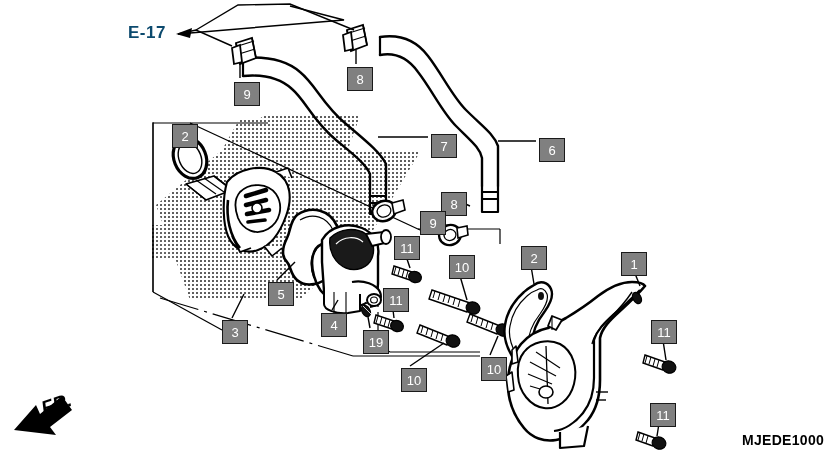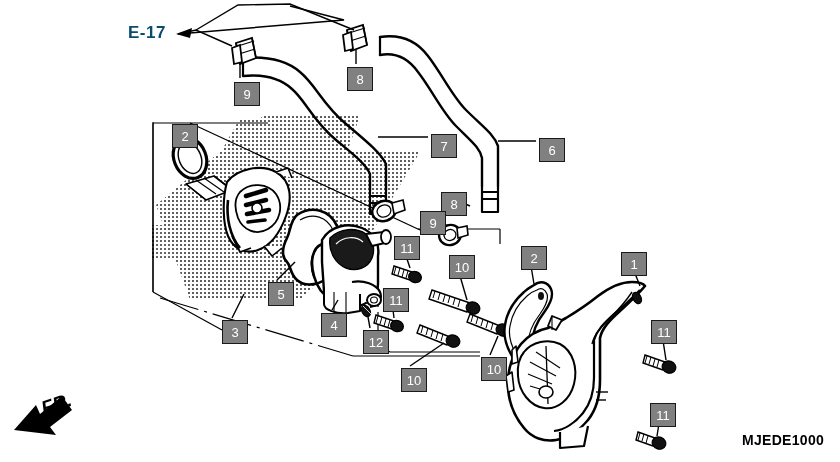--- a/index.html
+++ b/index.html
@@ -511,16 +511,16 @@
   <div class="callout" style="left:234px; top:82px;">9</div>
   <div class="callout" style="left:441px; top:192px;">8</div>
   <div class="callout" style="left:420px; top:211px;">9</div>
   <div class="callout" style="left:449px; top:255px;">10</div>
   <div class="callout" style="left:401px; top:368px;">10</div>
   <div class="callout" style="left:481px; top:357px;">10</div>
   <div class="callout" style="left:394px; top:236px;">11</div>
   <div class="callout" style="left:383px; top:288px;">11</div>
   <div class="callout" style="left:651px; top:320px;">11</div>
   <div class="callout" style="left:650px; top:403px;">11</div>
-  <div class="callout" style="left:363px; top:330px;">12</div>
+  <div class="callout" style="left:363px; top:330px;">19</div>
   <div class="callout" style="left:172px; top:124px;">2</div>
 
 </div>
 
 </body></html>

